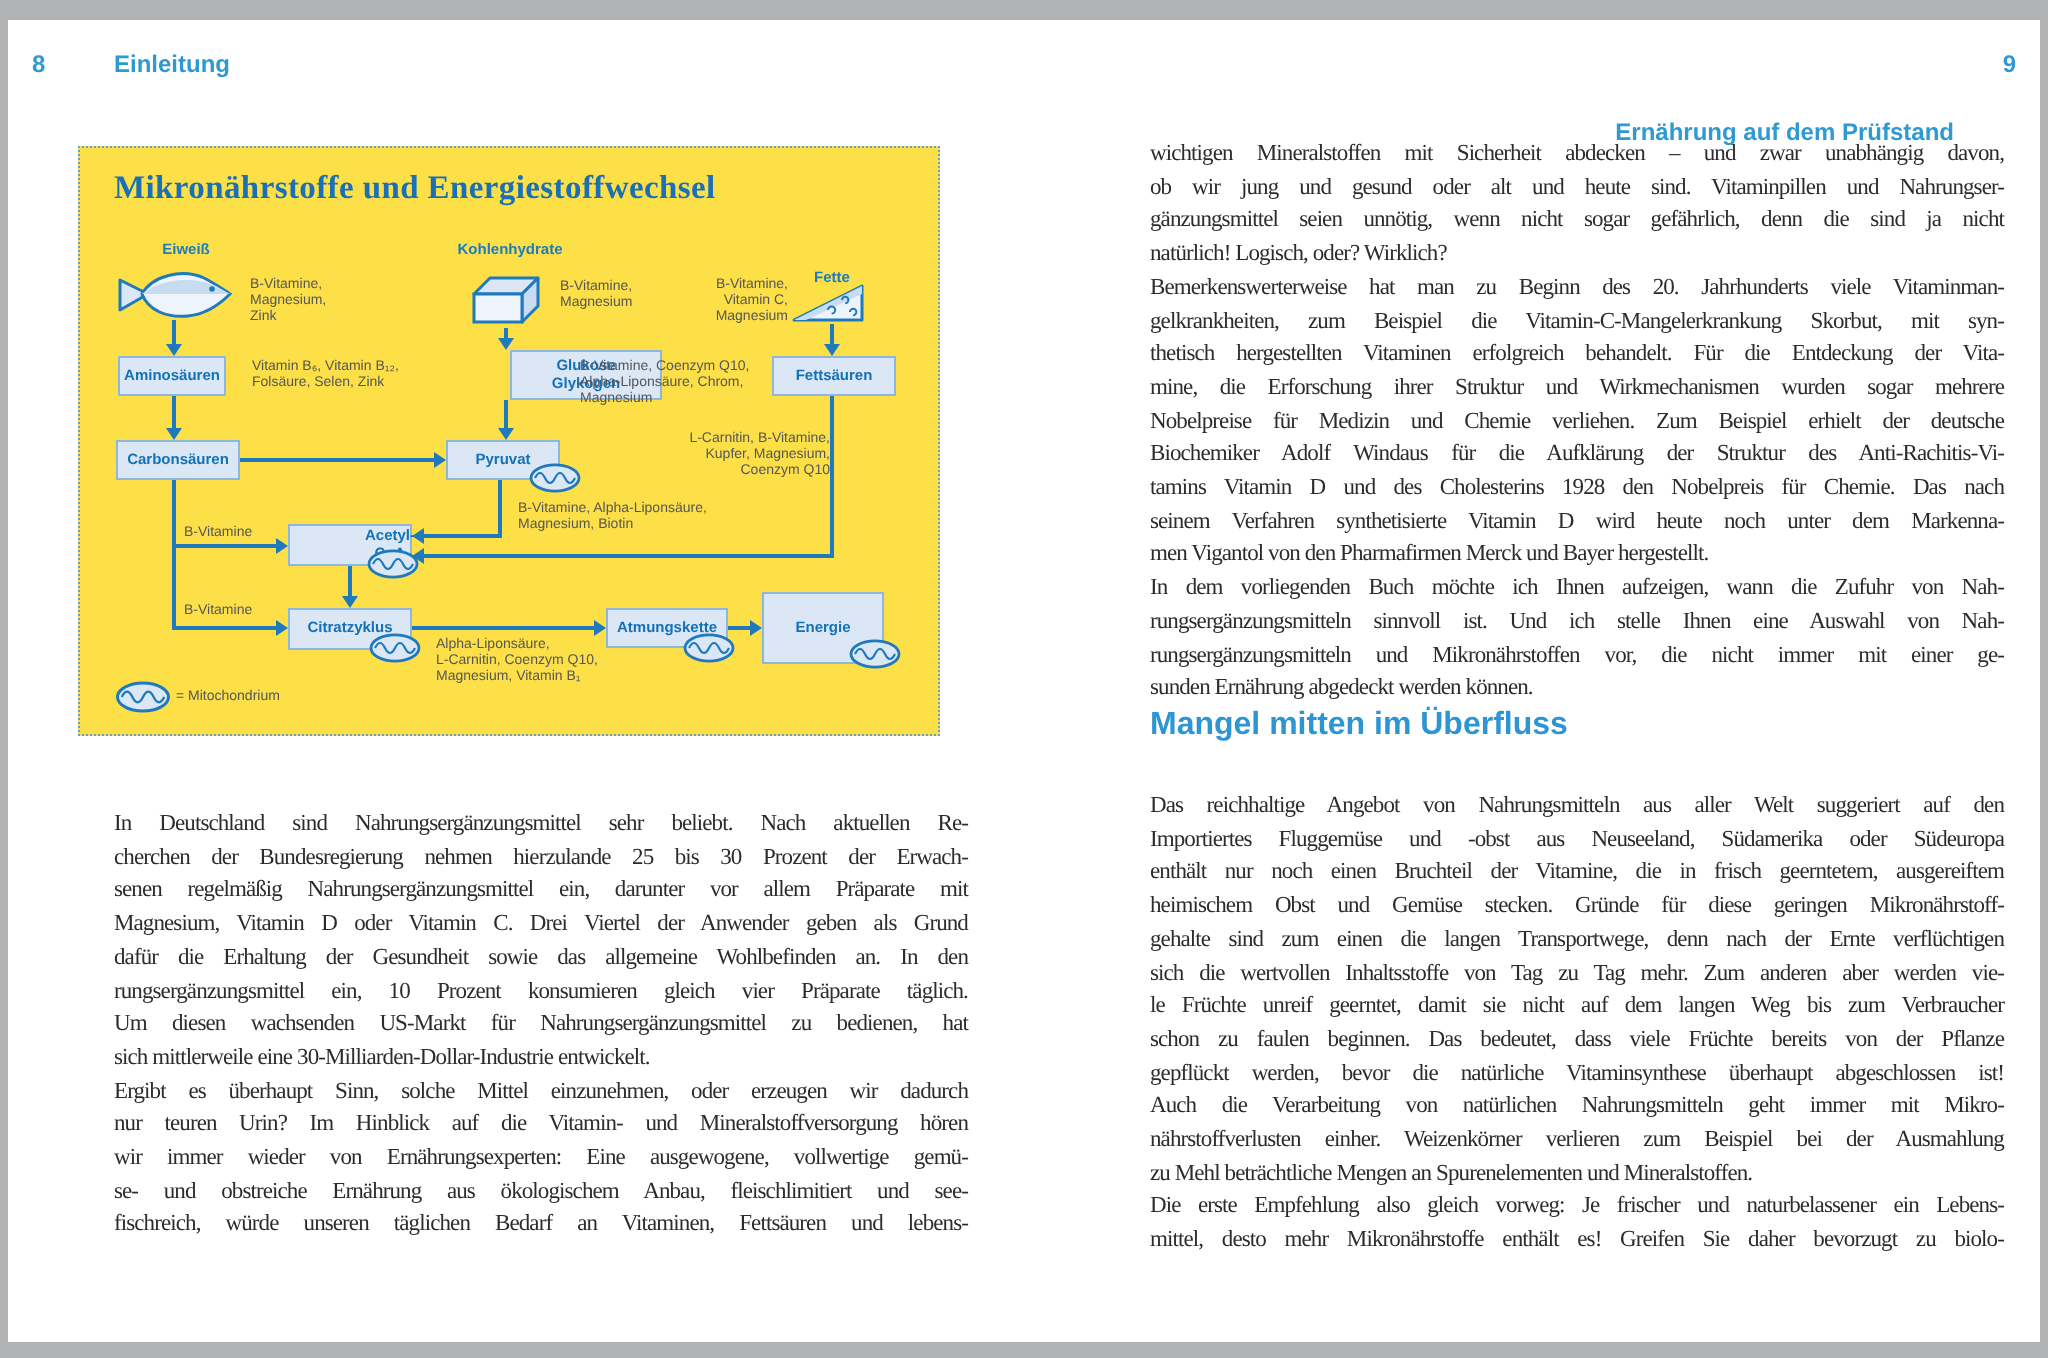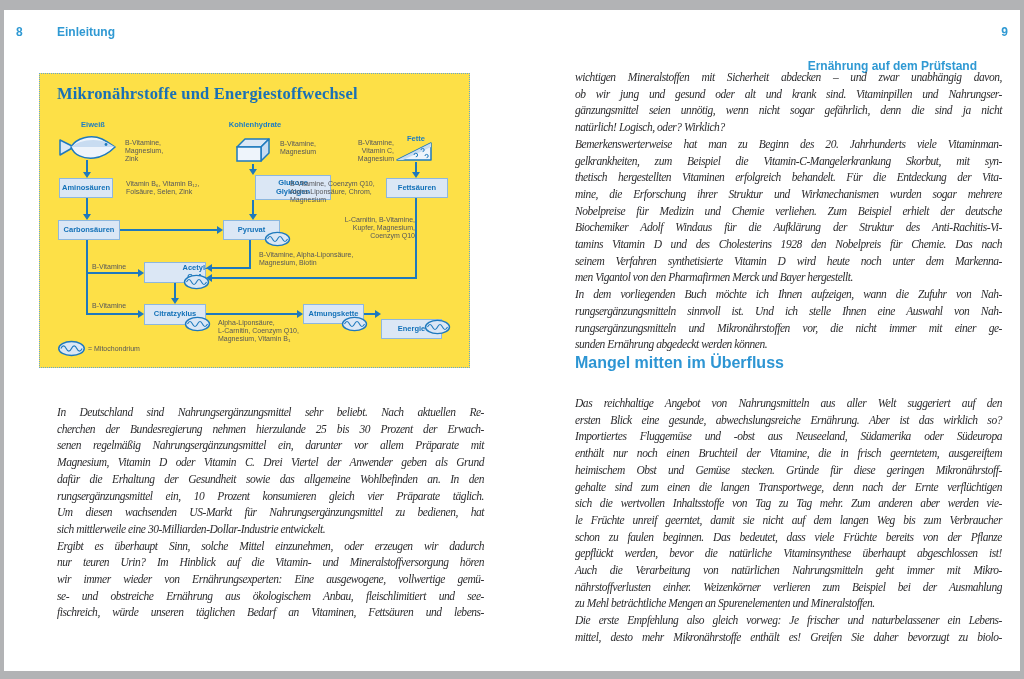--- a/index.html
+++ b/index.html
@@ -16,21 +16,21 @@
   .hsec-l{left:57px;top:25px;}
   .hsec-r{right:47px;top:25px;margin-top:34px;}
   .hnum-r{right:16px;top:25px;}
 
   
   .bodycol{
     position:absolute;width:427px;
     font-family:"Liberation Serif","DejaVu Serif",serif;
     font-size:11.5px;line-height:16.7px;letter-spacing:-0.45px;color:#2c2c2e;
   }
-  .tline{white-space:nowrap;text-align:justify;text-align-last:justify;font-style:italic;}
+  .tline{white-space:nowrap;text-align:justify;text-align-last:justify;}
   .tlast{text-align-last:left;}
   .col-left{left:57px;top:404px;}
   .col-right-top{left:575px;top:69px;}
   .col-right-bottom{left:575px;top:395px;}
   .subhead{position:absolute;left:575px;top:354px;font-size:16px;font-weight:bold;color:#2d95d3;}
 
   
   #dg{position:absolute;left:39px;top:73px;width:431px;height:295px;
       border:1px dotted #61a2d6;box-sizing:border-box;background:#fde047;}
   #dg *{position:absolute;}
@@ -58,21 +58,21 @@
     display:flex;align-items:center;justify-content:center;text-align:center;white-space:pre-line;
   }
   .bx-amino{left:19px;top:104px;width:54px;height:20px;}
   .bx-glukose{left:183px;top:101px;width:76px;height:25px;margin-left:32px;}
   .bx-fett{left:346px;top:104px;width:62px;height:20px;}
   .bx-carbon{left:18px;top:146px;width:62px;height:20px;}
   .bx-pyruvat{left:183px;top:146px;width:57px;height:20px;}
   .bx-acetyl{left:104px;top:188px;width:62px;height:21px;padding-left:40px;}
   .bx-citrat{left:104px;top:230px;width:62px;height:21px;}
   .bx-atmung{left:263px;top:230px;width:61px;height:20px;}
-  .bx-energie{left:341px;top:245px;width:61px;height:20px;}
+  .bx-energie{left:341px;top:222px;width:61px;height:36px;}
   .icon{background:none;border:none;}
   .ico-fish{left:18px;top:57px;width:60px;height:32px;}
   .ico-bread{left:192px;top:60px;width:42px;height:30px;}
   .ico-cheese{left:356px;top:62px;width:38px;height:28px;}
   .mito{width:27px;height:16px;}
   .mi-pyr{left:224px;top:157px;}
   .mi-ace{left:143px;top:200px;}
   .mi-cit{left:144px;top:242px;}
   .mi-atm{left:301px;top:242px;}
   .mi-ene{left:384px;top:245px;}
@@ -246,21 +246,21 @@
       <div class="tline">nur teuren Urin? Im Hinblick auf die Vitamin- und Mineralstoffversorgung hören</div>
       <div class="tline">wir immer wieder von Ernährungsexperten: Eine ausgewogene, vollwertige gemü-</div>
       <div class="tline">se- und obstreiche Ernährung aus ökologischem Anbau, fleischlimitiert und see-</div>
       <div class="tline">fischreich, würde unseren täglichen Bedarf an Vitaminen, Fettsäuren und lebens-</div>
     </div>
 </div>
 
 <div class="bodycol col-right-top">
   <div>
       <div class="tline">wichtigen Mineralstoffen mit Sicherheit abdecken – und zwar unabhängig davon,</div>
-      <div class="tline">ob wir jung und gesund oder alt und krank sind. Vitaminpillen und Nahrungser-</div>
+      <div class="tline">ob wir jung und gesund oder alt und heute sind. Vitaminpillen und Nahrungser-</div>
       <div class="tline">gänzungsmittel seien unnötig, wenn nicht sogar gefährlich, denn die sind ja nicht</div>
       <div class="tline tlast">natürlich! Logisch, oder? Wirklich?</div>
     </div>
   <div>
       <div class="tline">Bemerkenswerterweise hat man zu Beginn des 20. Jahrhunderts viele Vitaminman-</div>
       <div class="tline">gelkrankheiten, zum Beispiel die Vitamin-C-Mangelerkrankung Skorbut, mit syn-</div>
       <div class="tline">thetisch hergestellten Vitaminen erfolgreich behandelt. Für die Entdeckung der Vita-</div>
       <div class="tline">mine, die Erforschung ihrer Struktur und Wirkmechanismen wurden sogar mehrere</div>
       <div class="tline">Nobelpreise für Medizin und Chemie verliehen. Zum Beispiel erhielt der deutsche</div>
       <div class="tline">Biochemiker Adolf Windaus für die Aufklärung der Struktur des Anti-Rachitis-Vi-</div>
@@ -274,21 +274,20 @@
       <div class="tline">rungsergänzungsmitteln und Mikronährstoffen vor, die nicht immer mit einer ge-</div>
       <div class="tline tlast">sunden Ernährung abgedeckt werden können.</div>
     </div>
 </div>
 
 <div class="subhead">Mangel mitten im Überfluss</div>
 
 <div class="bodycol col-right-bottom">
   <div>
       <div class="tline">Das reichhaltige Angebot von Nahrungsmitteln aus aller Welt suggeriert auf den</div>
-      <div class="tline">ersten Blick eine gesunde, abwechslungsreiche Ernährung. Aber ist das wirklich so?</div>
       <div class="tline">Importiertes Fluggemüse und -obst aus Neuseeland, Südamerika oder Südeuropa</div>
       <div class="tline">enthält nur noch einen Bruchteil der Vitamine, die in frisch geerntetem, ausgereiftem</div>
       <div class="tline">heimischem Obst und Gemüse stecken. Gründe für diese geringen Mikronährstoff-</div>
       <div class="tline">gehalte sind zum einen die langen Transportwege, denn nach der Ernte verflüchtigen</div>
       <div class="tline">sich die wertvollen Inhaltsstoffe von Tag zu Tag mehr. Zum anderen aber werden vie-</div>
       <div class="tline">le Früchte unreif geerntet, damit sie nicht auf dem langen Weg bis zum Verbraucher</div>
       <div class="tline">schon zu faulen beginnen. Das bedeutet, dass viele Früchte bereits von der Pflanze</div>
       <div class="tline">gepflückt werden, bevor die natürliche Vitaminsynthese überhaupt abgeschlossen ist!</div>
       <div class="tline">Auch die Verarbeitung von natürlichen Nahrungsmitteln geht immer mit Mikro-</div>
       <div class="tline">nährstoffverlusten einher. Weizenkörner verlieren zum Beispiel bei der Ausmahlung</div>

